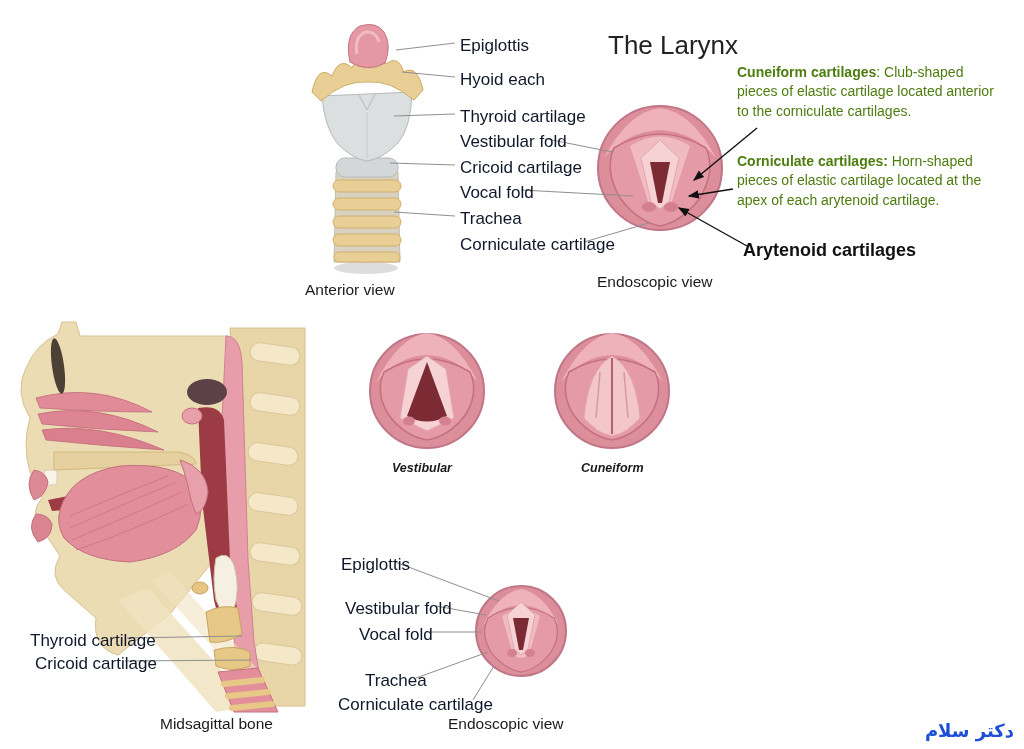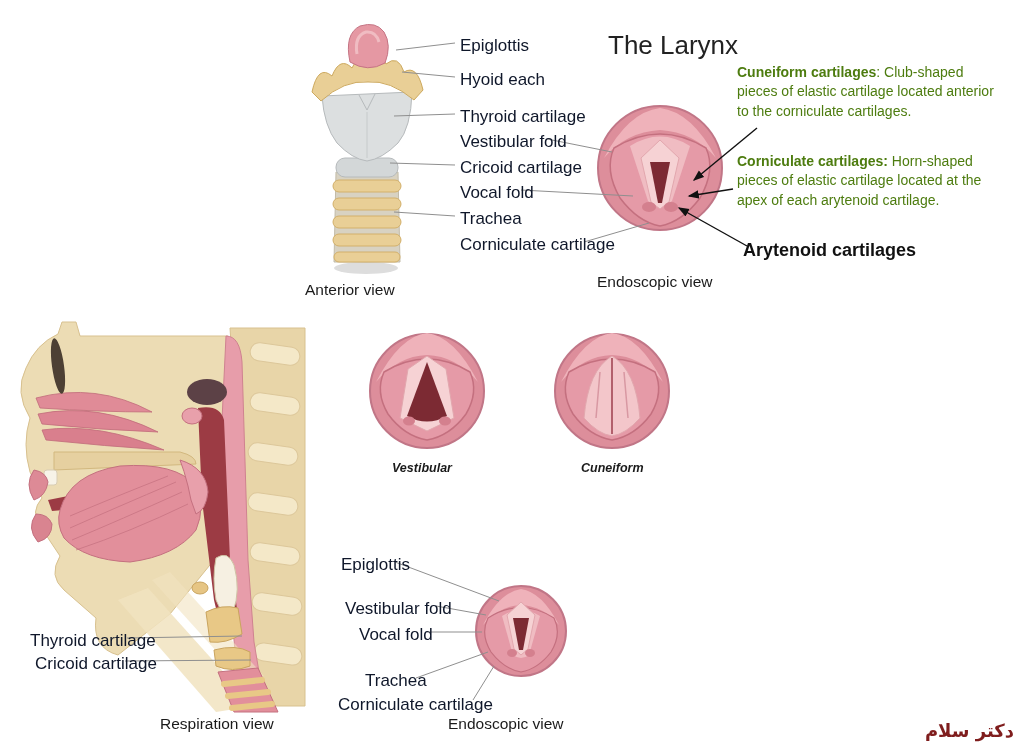--- a/index.html
+++ b/index.html
@@ -207,24 +207,24 @@
   <div class="ann" style="left:737px;top:152px;width:272px;">
     <span class="term">Corniculate cartilages:</span><span> Horn-shaped pieces of elastic cartilage located at the apex of each arytenoid cartilage.</span>
   </div>
   <div class="ann-single" style="left:743px;top:240px;">Arytenoid cartilages</div>
 
   <div class="state-caption" style="left:392px;top:461px;">Vestibular</div>
   <div class="state-caption" style="left:581px;top:461px;">Cuneiform</div>
 
   <div class="label" style="left:30px;top:632px;">Thyroid cartilage</div>
   <div class="label" style="left:35px;top:655px;">Cricoid cartilage</div>
-  <div class="caption" style="left:160px;top:715px;">Respiration view</div>
+  <div class="caption" style="left:160px;top:715px;">Midsagittal bone</div>
 
   <div class="label" style="left:341px;top:556px;">Epiglottis</div>
   <div class="label" style="left:345px;top:600px;">Vestibular fold</div>
   <div class="label" style="left:359px;top:626px;">Vocal fold</div>
   <div class="label" style="left:365px;top:672px;">Trachea</div>
   <div class="label" style="left:338px;top:696px;">Corniculate cartilage</div>
   <div class="caption" style="left:448px;top:715px;">Endoscopic view</div>
 
-  <div class="watermark" style="color:#7f1d1d;">دکتر سلام</div>
+  <div class="watermark" style="color:#1d4ed8;">دکتر سلام</div>
 
 </div>
 
 </body></html>

